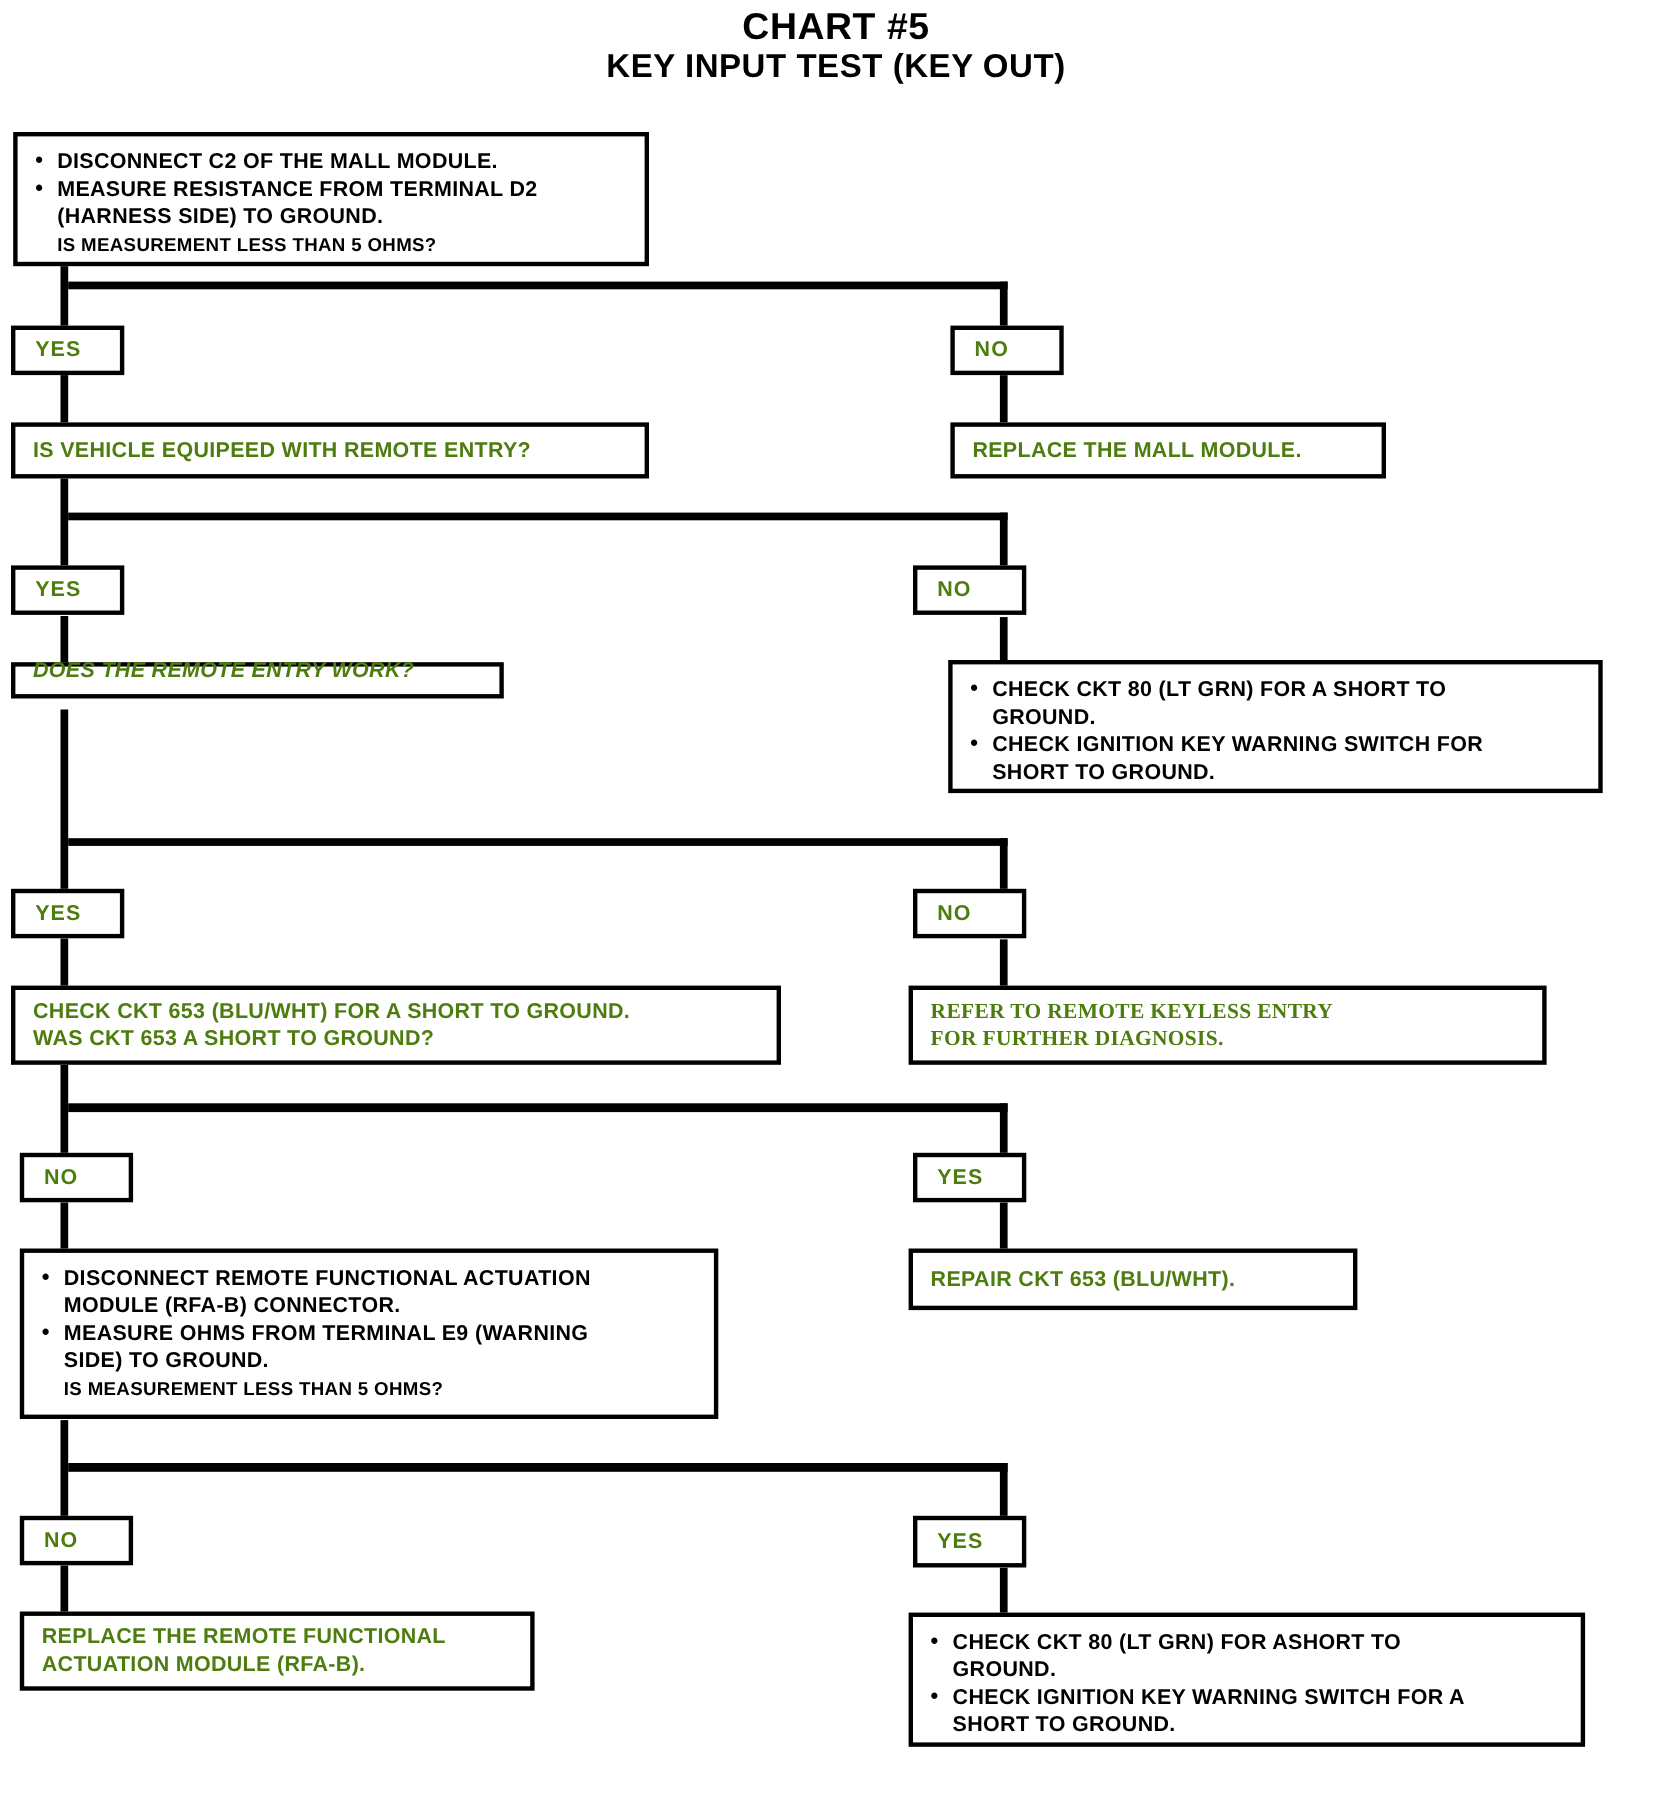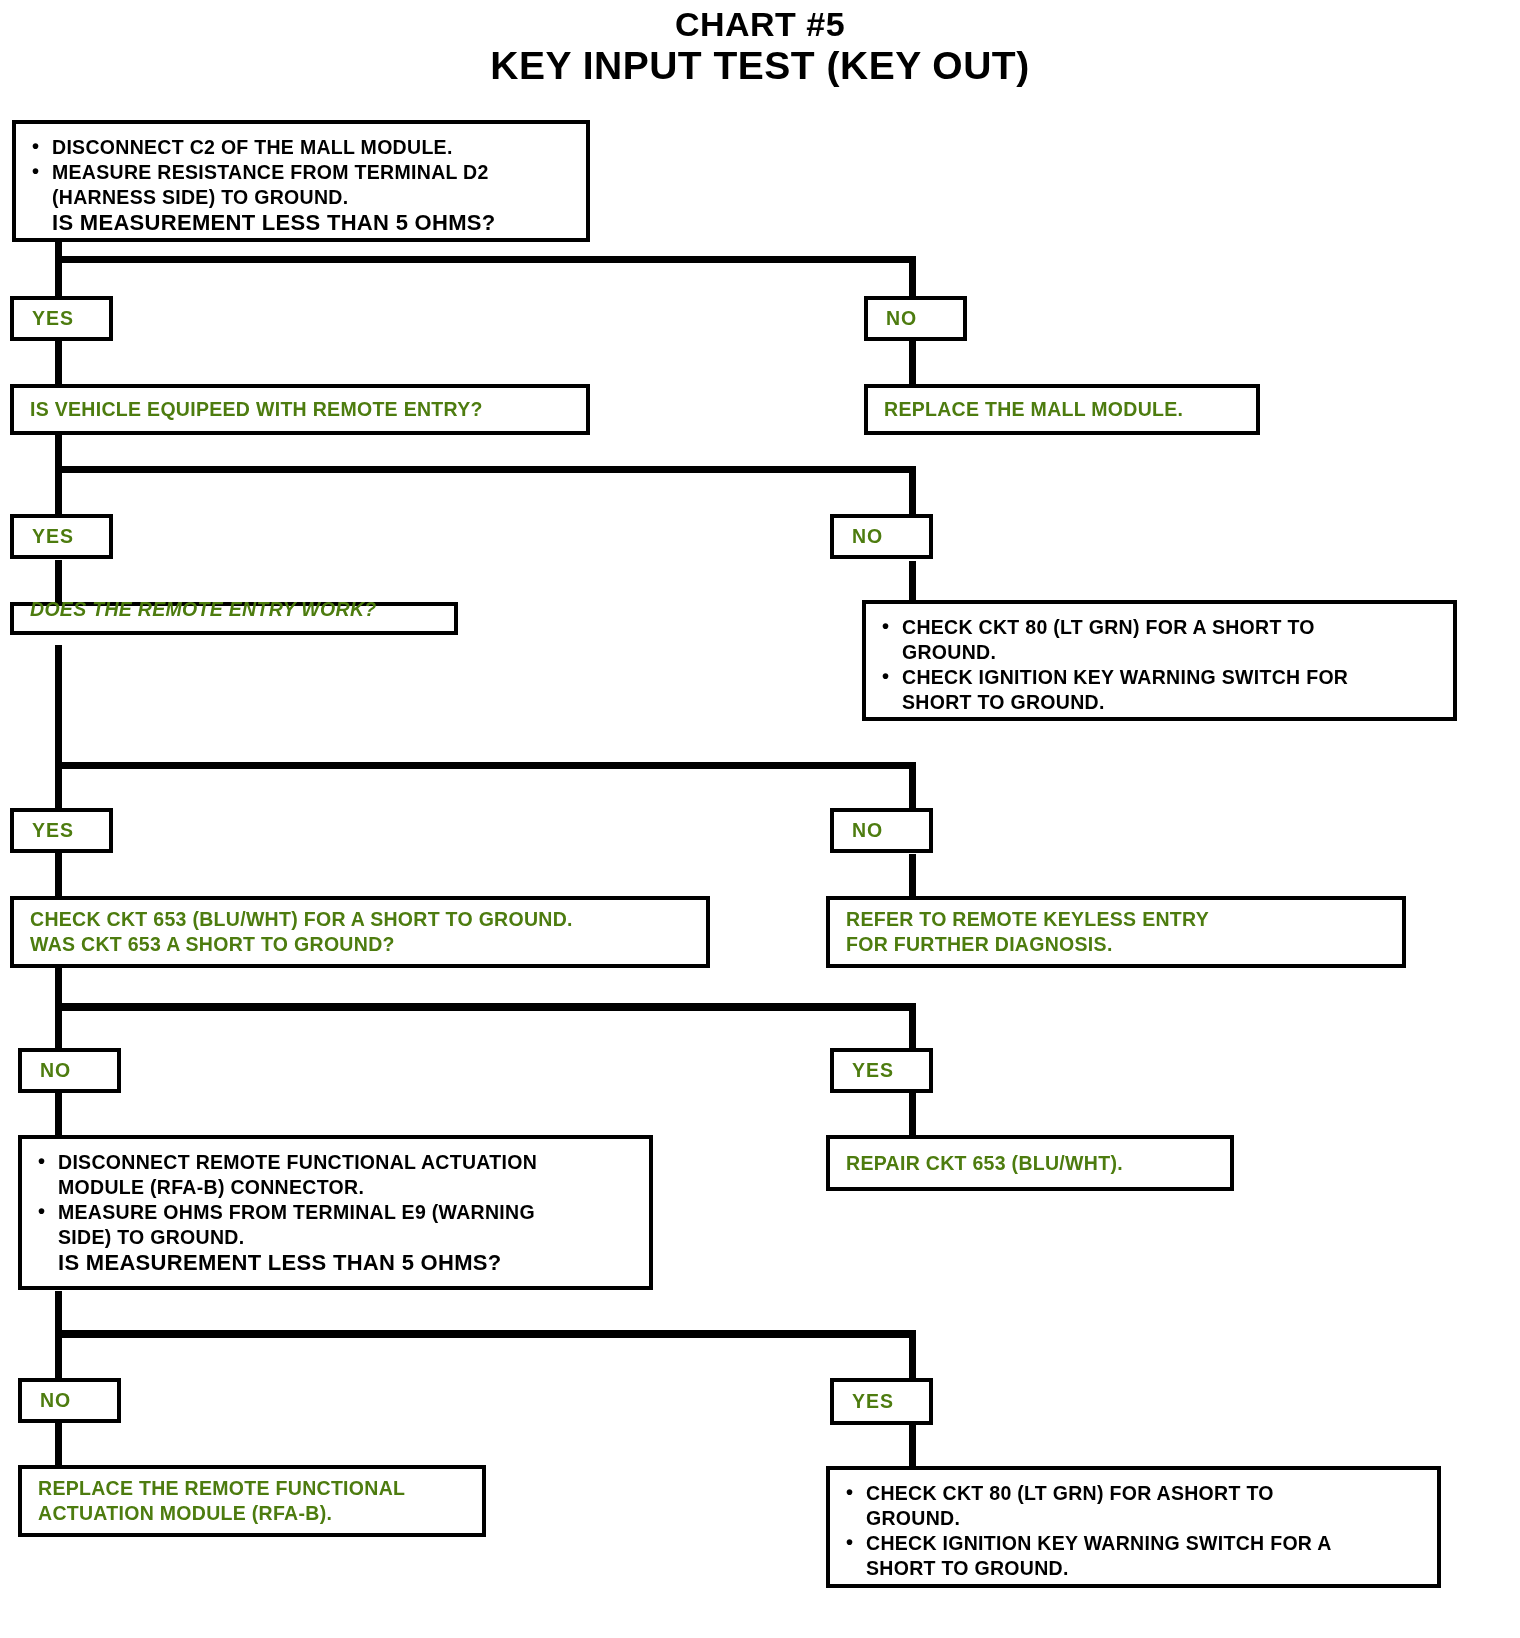--- a/index.html
+++ b/index.html
@@ -29,21 +29,21 @@
     font-weight: bold;
     color: #000000;
     letter-spacing: 0.5px;
   }
   .title-main {
     top: 5px;
     font-size: 34px;
   }
   .title-sub {
     top: 44px;
-    font-size: 39px;
+    font-size: 30px;
   }
 
   
   .node {
     position: absolute;
     box-sizing: border-box;
     border: 4px solid #000000;
     background: #ffffff;
     color: #000000;
     font-weight: bold;
@@ -76,21 +76,21 @@
   .node.stmt.bulleted .bullet-row::before {
     content: "\2022";
     position: absolute;
     left: 2px;
     top: -1px;
     font-size: 20px;
   }
   .node.stmt.bulleted .plain-row {
     padding-left: 22px;
     white-space: pre-line;
-    font-size: 22px;
+    font-size: 17px;
     line-height: 25px;
     letter-spacing: 0.3px;
   }
 
   
   .node.label {
     display: flex;
     align-items: center;
     padding-left: 18px;
   }
@@ -184,21 +184,21 @@
     <span class="node-text">DOES THE REMOTE ENTRY WORK?</span>
   </div>
 
   <div class="node label" style="left:10px; top:808px; width:103px; height:45px;">
     <span class="node-text">YES</span>
   </div>
   <div class="node label" style="left:830px; top:808px; width:103px; height:45px;">
     <span class="node-text">NO</span>
   </div>
 
-  <div class="node stmt" style="left:826px; top:896px; width:580px; height:72px; display:flex; align-items:center;">
+  <div class="node stmt" style="left:826px; top:896px; width:580px; height:72px; display:flex; align-items:center;font-family:Liberation Serif, serif;">
     <span class="node-text">REFER TO REMOTE KEYLESS ENTRY
 FOR FURTHER DIAGNOSIS.</span>
   </div>
 
   <div class="node stmt" style="left:10px; top:896px; width:700px; height:72px; display:flex; align-items:center;">
     <span class="node-text">CHECK CKT 653 (BLU/WHT) FOR A SHORT TO GROUND.
 WAS CKT 653 A SHORT TO GROUND?</span>
   </div>
 
   <div class="node label" style="left:18px; top:1048px; width:103px; height:45px;">

